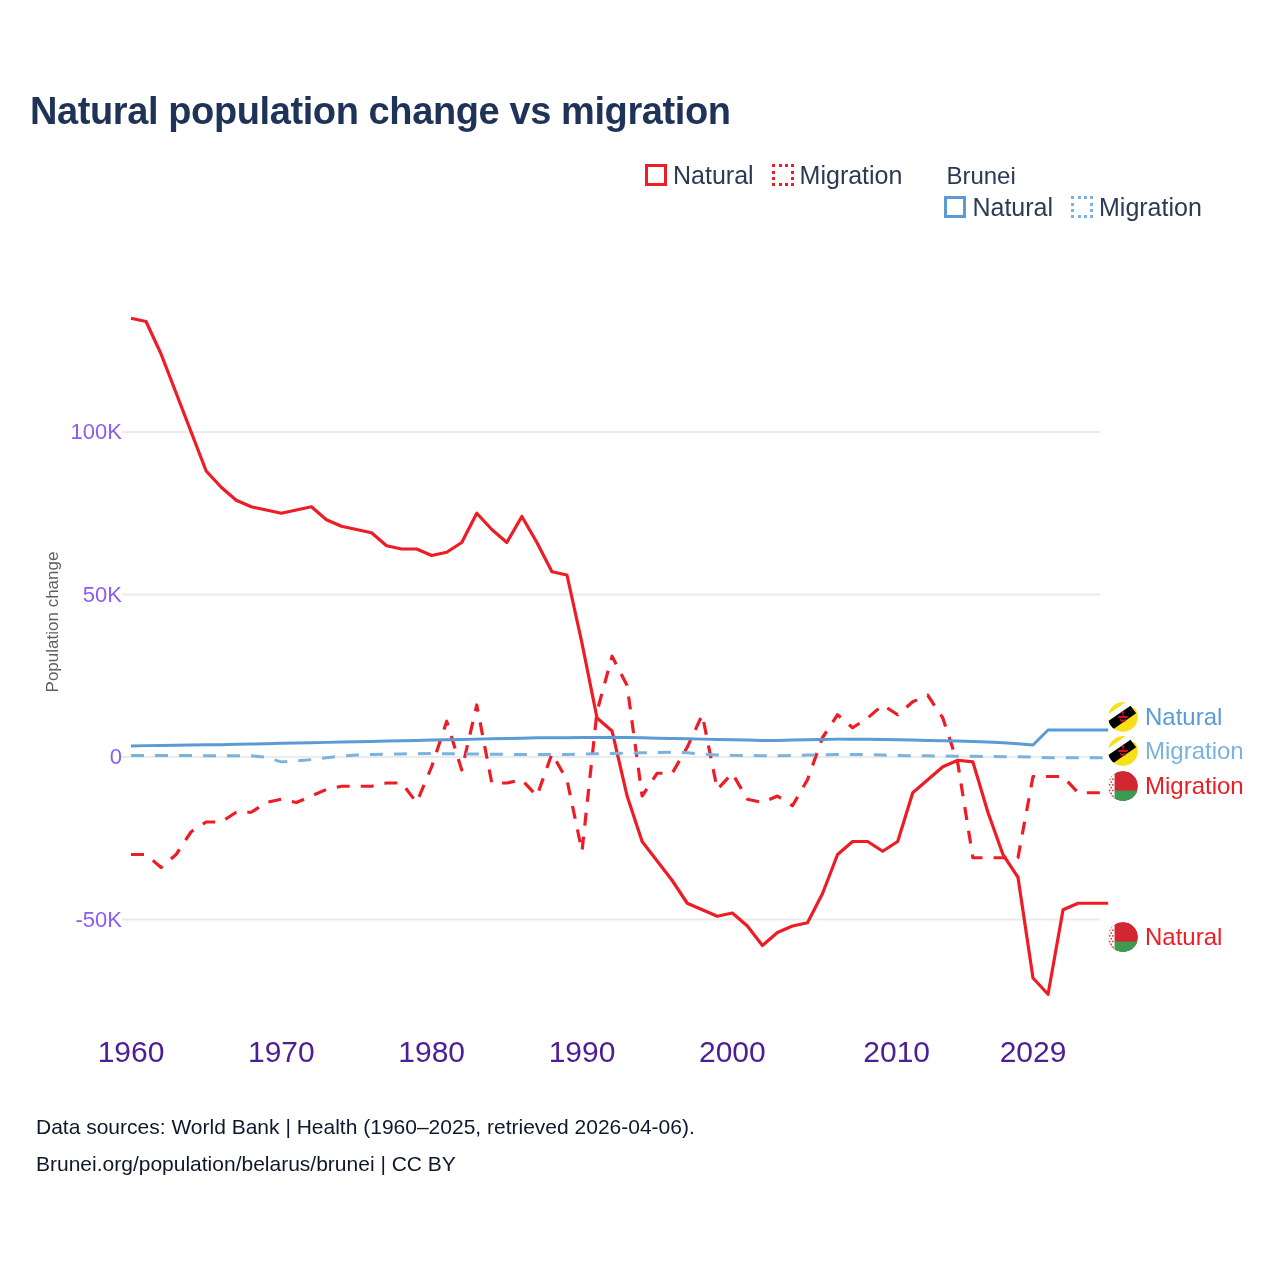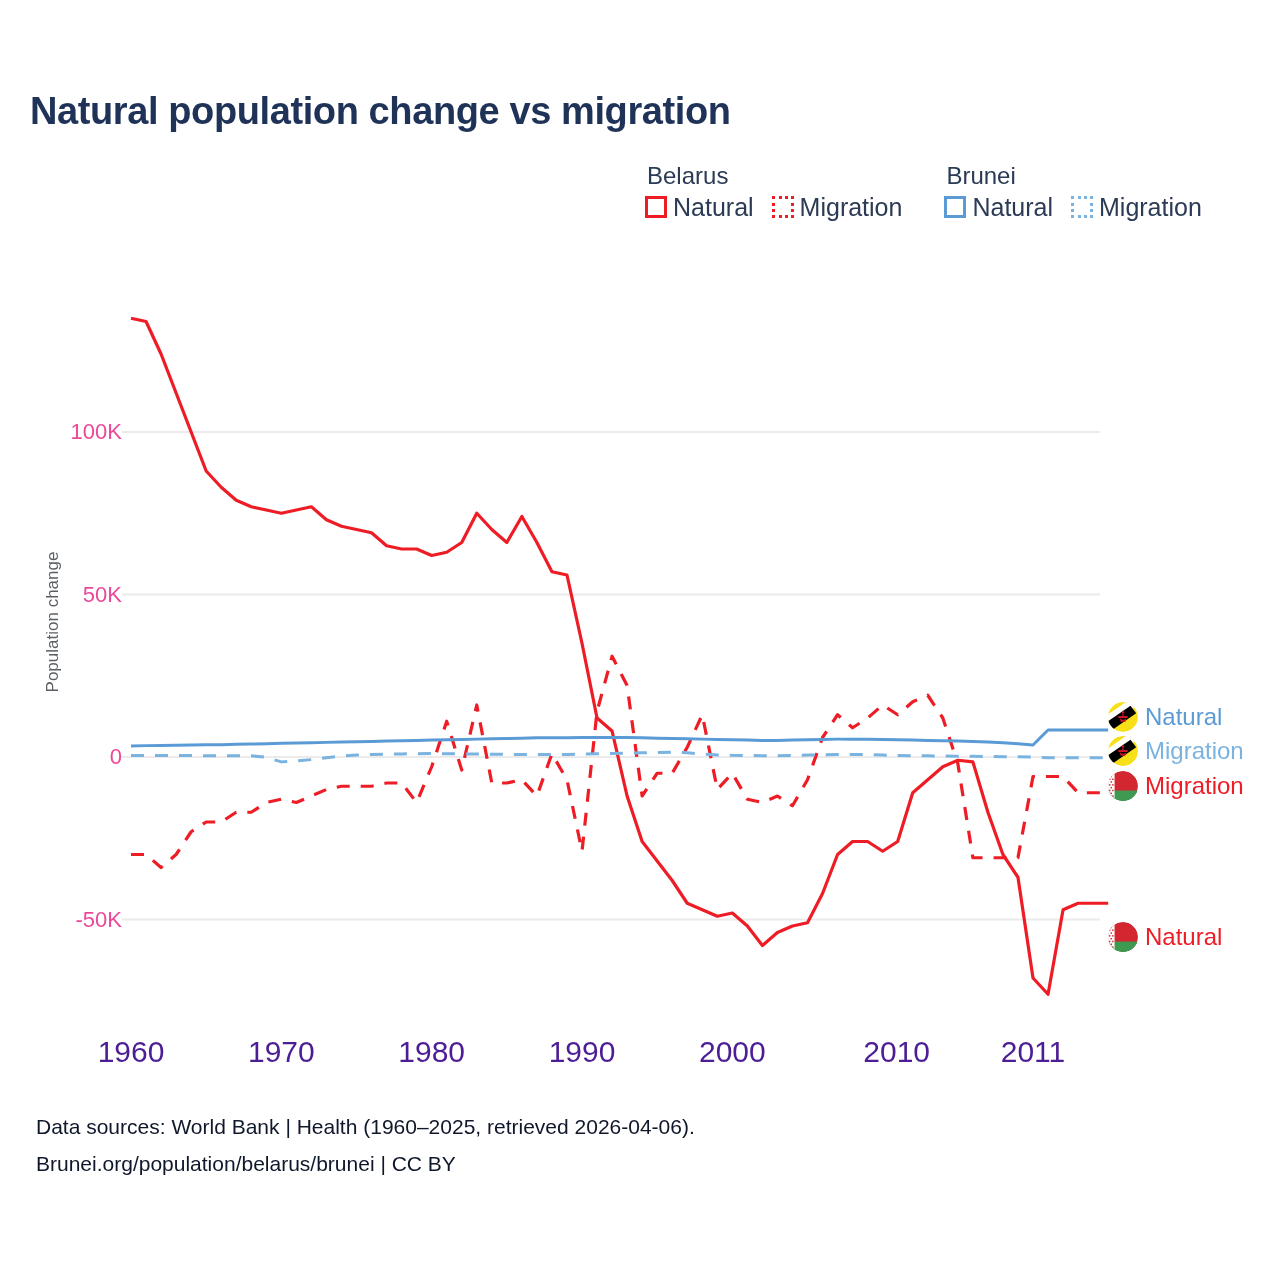--- a/index.html
+++ b/index.html
@@ -97,21 +97,21 @@
     transform-origin: center center;
     font-size: 17px;
     color: #5a5f66;
     white-space: nowrap;
   }
   .ytick {
     position: absolute;
     right: 0;
     text-align: right;
     font-size: 22px;
-    color: #ec4899;
+    color: #8b5cf6;
     white-space: nowrap;
     transform: translateY(-50%);
   }
   .ytick-wrap { position: absolute; left: 0; width: 122px; }
   .xtick {
     position: absolute;
     font-size: 30px;
     color: #4c1d95;
     white-space: nowrap;
     transform: translateX(-50%);
@@ -154,21 +154,20 @@
 </head>
 <body>
 
 <div id="root">
 
   <div class="title">Natural population change vs migration</div>
 
   <div class="legend">
 
     <div class="legend-group">
-      <div class="legend-country">Belarus</div>
       <div class="legend-row">
         <div class="legend-item">
           <span class="swatch sw-solid-red"></span>
           <span class="legend-label">Natural</span>
         </div>
         <div class="legend-item">
           <span class="swatch sw-dot-red"></span>
           <span class="legend-label">Migration</span>
         </div>
       </div>
@@ -219,21 +218,21 @@
         <div class="ytick" style="top: 919.5px;">-50K</div>
       </div>
     </div>
   <div id="xtick-layer">
       <div class="xtick" style="left: 131px;">1960</div>
       <div class="xtick" style="left: 281.333px;">1970</div>
       <div class="xtick" style="left: 431.667px;">1980</div>
       <div class="xtick" style="left: 582px;">1990</div>
       <div class="xtick" style="left: 732.333px;">2000</div>
       <div class="xtick" style="left: 882.667px; margin-left: 14px;">2010</div>
-      <div class="xtick" style="left: 1033px;">2011</div>
+      <div class="xtick" style="left: 1033px;">2029</div>
     </div>
   <div id="endlabel-layer">
       <div class="endlabel" style="left: 1108px; top: 702px;">
         <span class="flag"><svg viewBox="0 0 32 32" width="30" height="30">
             <circle cx="16" cy="16" r="16" fill="#f7e017"></circle>
             <path d="M-4 16 L22 -2 L28 6 L2 24 Z" fill="#ffffff"></path>
             <path d="M-2 22 L24 4 L30 12 L4 30 Z" fill="#000000"></path>
             <g fill="#cf1126">
               <path d="M16 9 l1.6 2.4 l-1.6 1 l-1.6 -1 Z"></path>
               <path d="M11 15 h10 v2 h-10 Z"></path>

